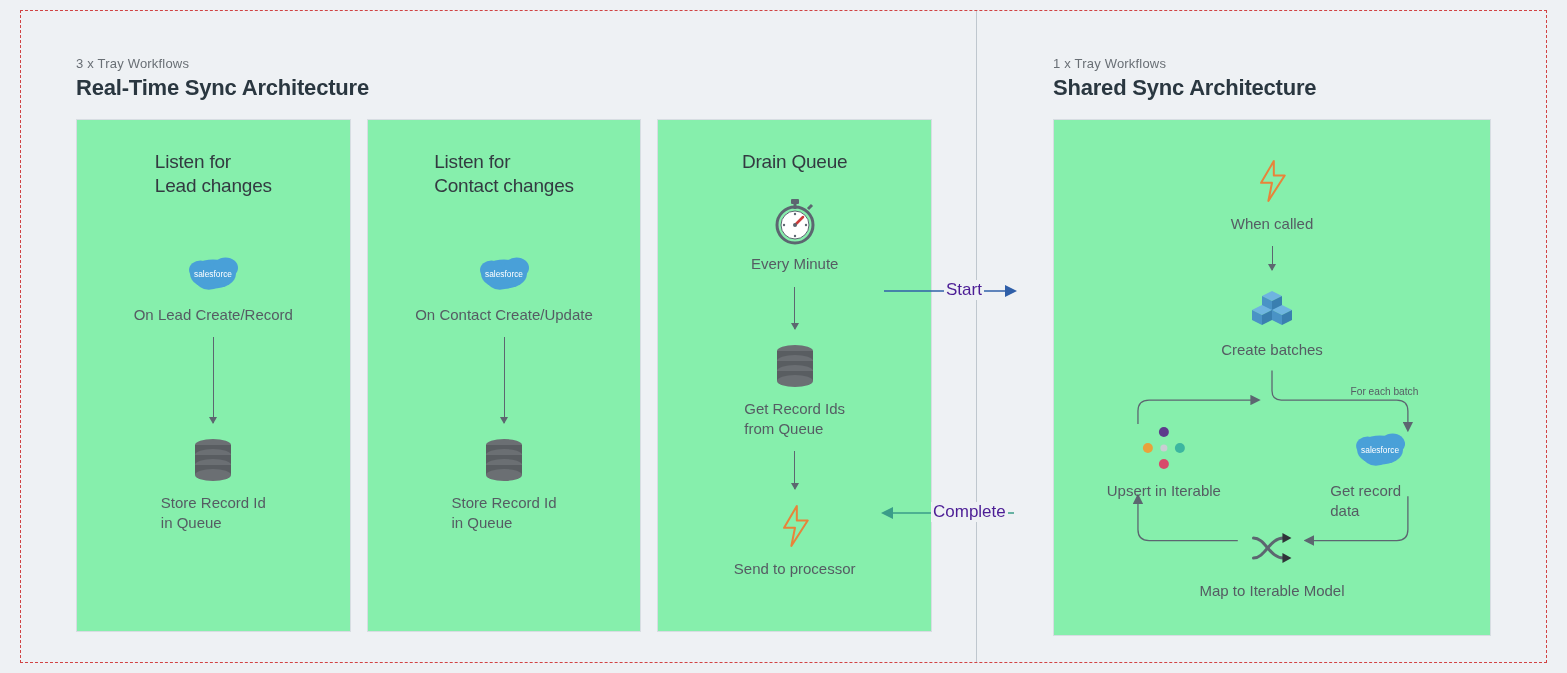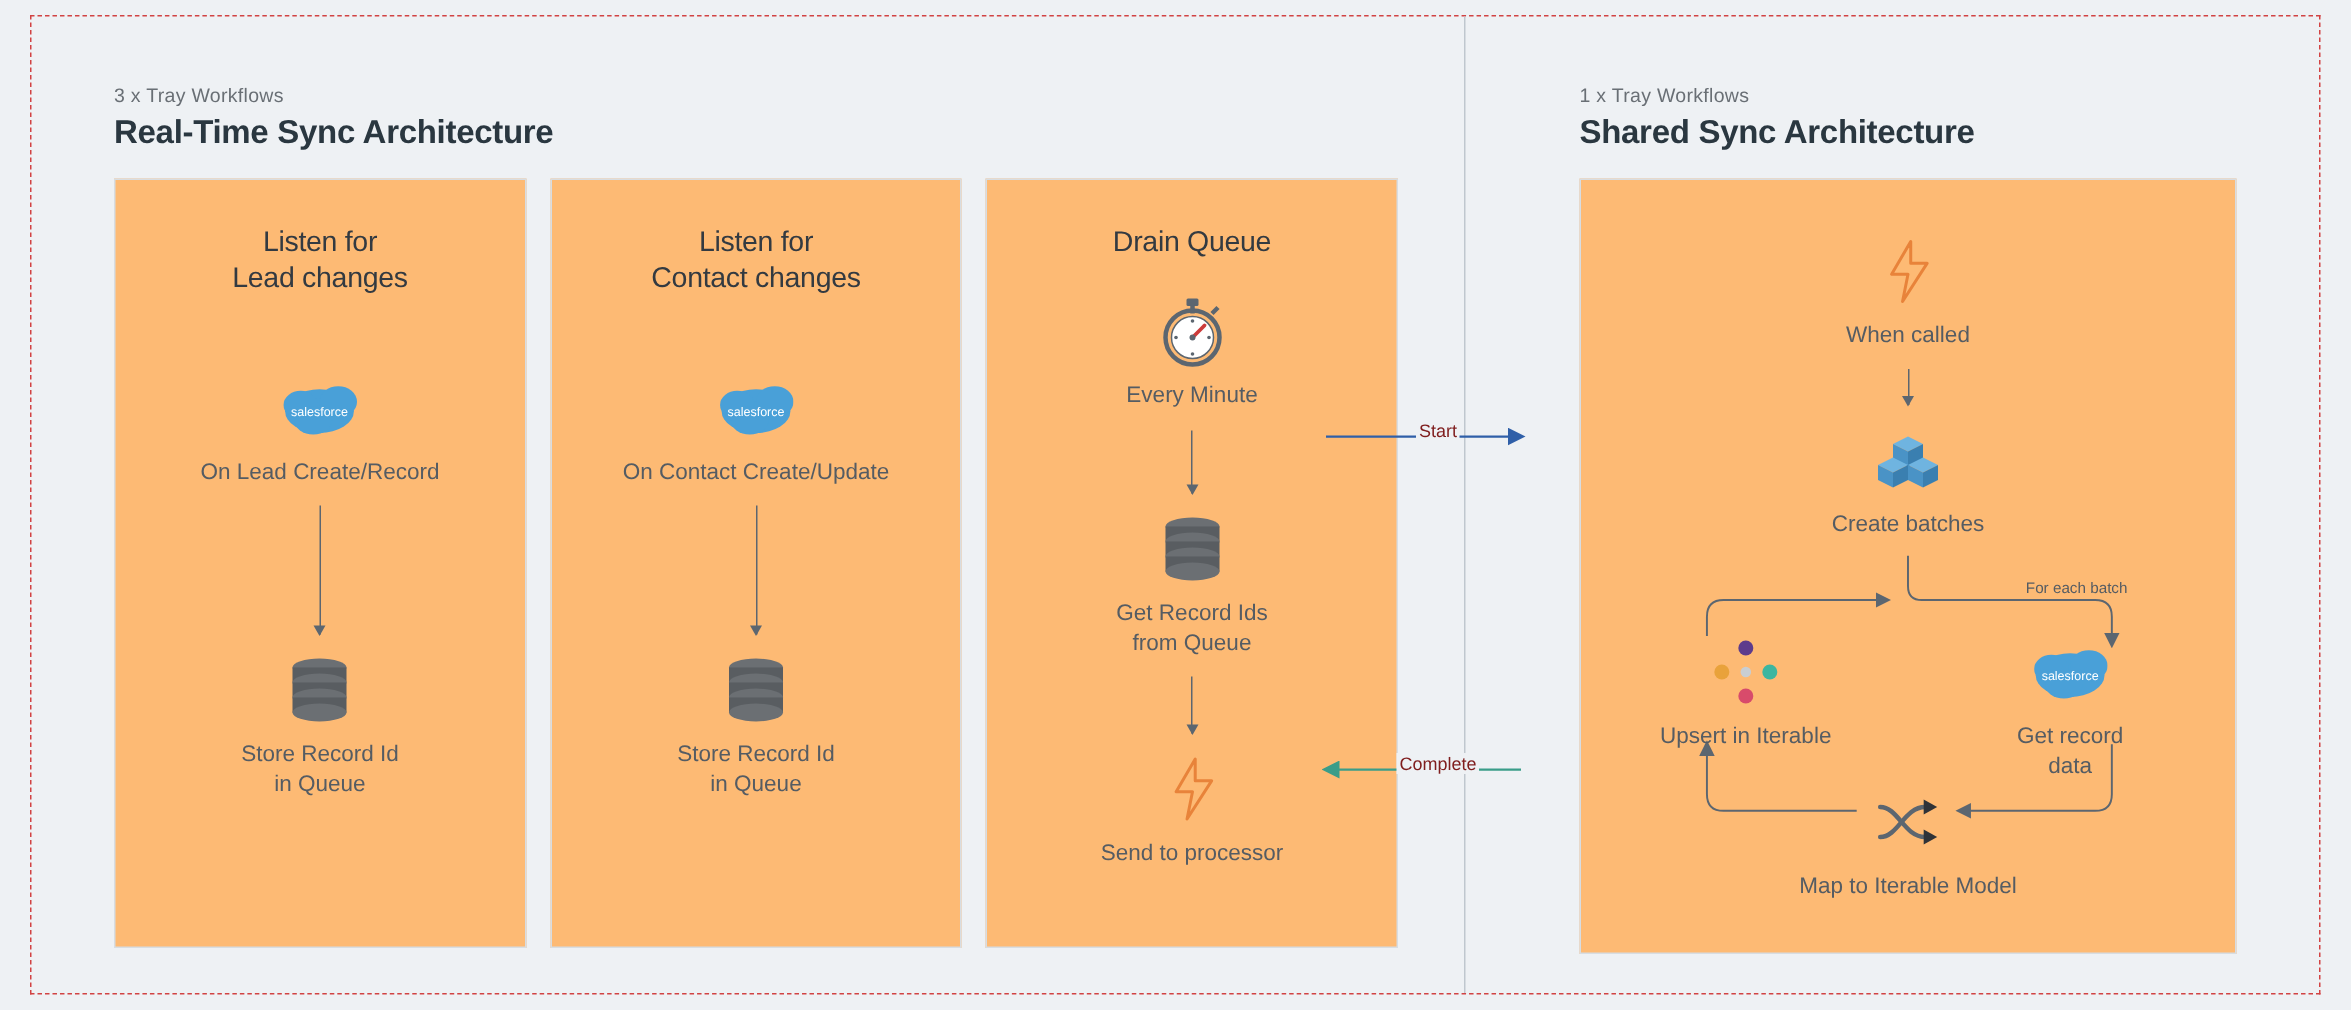--- a/index.html
+++ b/index.html
@@ -39,28 +39,28 @@
   }
   .sec-title {
     font-size: 22px;
     font-weight: 700;
     color: #2a3740;
     margin-bottom: 18px;
     letter-spacing: -0.2px;
   }
   .cards { display: flex; gap: 16px; flex: 1; }
   .card {
-    background: #fdba74;
+    background: #86efac;
     border: 1px solid #d7dde2;
     flex: 1;
     display: flex;
     flex-direction: column;
     align-items: center;
     padding: 30px 10px 24px;
-    text-align: center;
+    text-align: left;
     position: relative;
   }
   .right .card { padding: 36px 10px 24px; }
   .card-title {
     font-size: 19px;
     font-weight: 400;
     color: #333a41;
     line-height: 1.28;
     margin-bottom: 48px;
     letter-spacing: -0.2px;
@@ -86,22 +86,22 @@
     content: "";
     position: absolute;
     bottom: -1px; left: 50%;
     transform: translateX(-50%);
     border-left: 4px solid transparent;
     border-right: 4px solid transparent;
     border-top: 7px solid #5c6670;
   }
   .conn-label {
     position: absolute;
-    font-size: 12px;
-    color: #7f1d1d;
+    font-size: 17px;
+    color: #4c1d95;
     background: #eef1f4;
     padding: 0 2px;
   }
   svg { display: block; }
 </style>
 </head>
 <body>
 
 <svg width="0" height="0" style="position:absolute">
   <defs>

